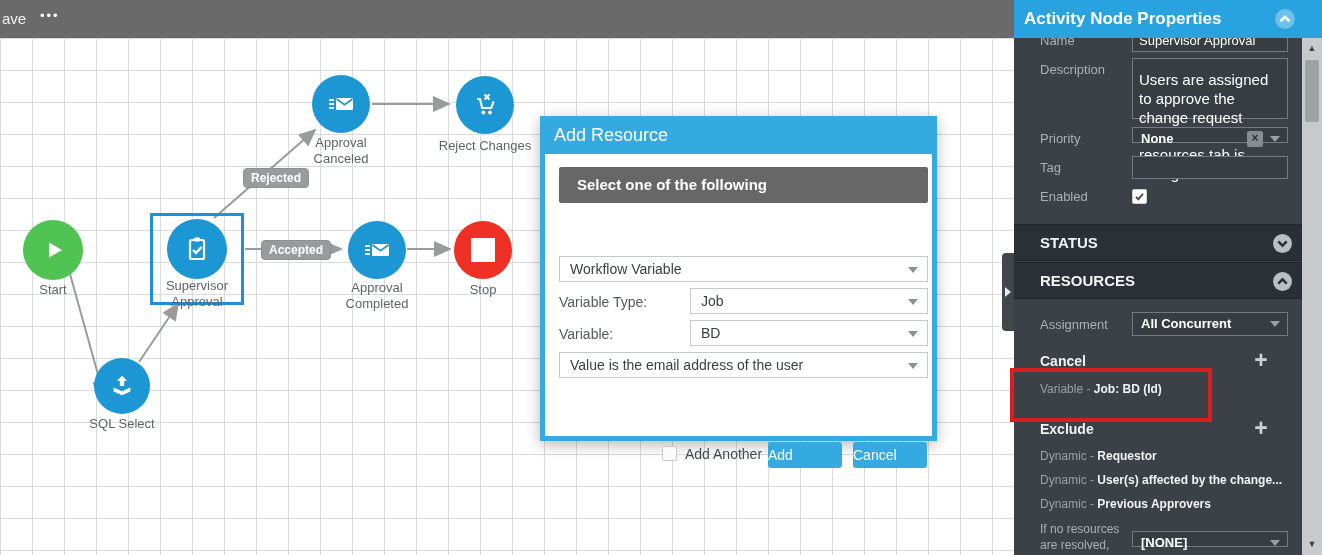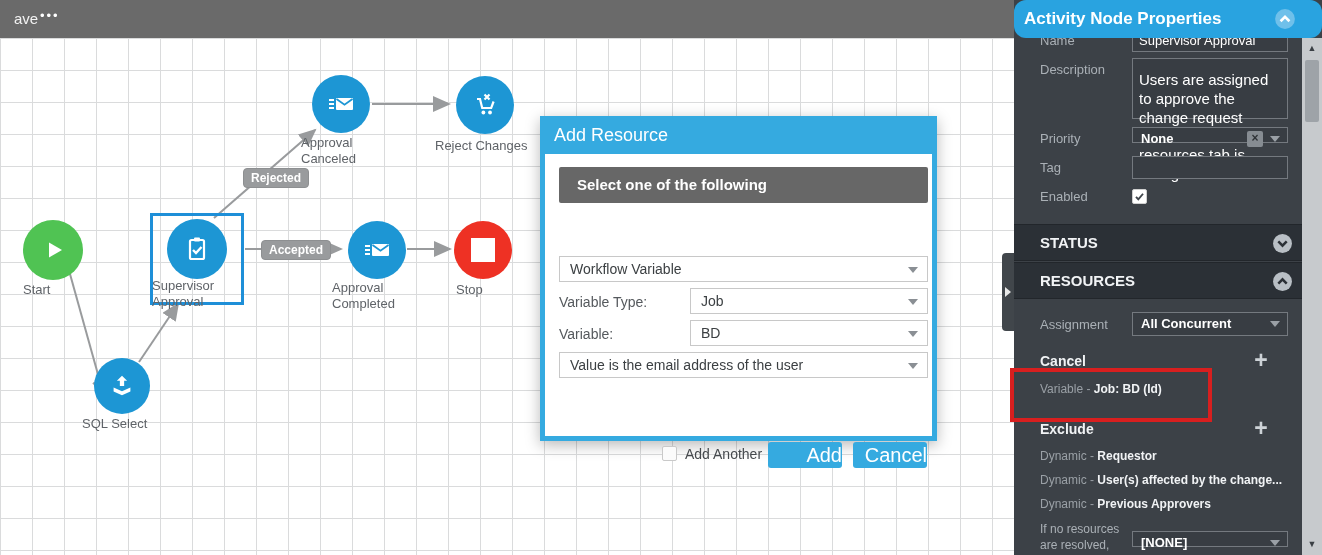--- a/index.html
+++ b/index.html
@@ -1,54 +1,54 @@
 <!DOCTYPE html>
 <html><head>
 <meta charset="utf-8">
 <style>
   * { margin:0; padding:0; box-sizing:border-box; }
   html,body { font-family:"Liberation Sans","DejaVu Sans",sans-serif; }
   #app { position:relative; width:1322px; height:555px; overflow:hidden; background:#fff; }
 
   
   #topbar { position:absolute; left:0; top:0; width:1014px; height:38px; background:#6a6a6a; z-index:5; }
-  #topbar .save { position:absolute; left:2px; top:10px; color:#f2f2f2; font-size:15px;margin-left:12px; }
+  #topbar .save { position:absolute; left:2px; top:10px; color:#f2f2f2; font-size:15px; }
   #topbar .dots { position:absolute; left:40px; top:8px; color:#fff; font-size:13px; letter-spacing:2px; }
 
   
   #canvas { position:absolute; left:0; top:38px; width:1014px; height:517px; background-color:#fff;
     background-image:linear-gradient(to right,#dadbdc 1px,transparent 1px),linear-gradient(to bottom,#dadbdc 1px,transparent 1px);
     background-size:32px 32px; }
   #edges { position:absolute; left:0; top:0; width:1014px; height:517px; z-index:1; pointer-events:none; }
   .node { position:absolute; z-index:2; display:flex; align-items:center; justify-content:center; border-radius:50%; cursor:pointer; }
   .node svg { display:block; }
-  .node-label { position:absolute; z-index:2; color:#5f6368; font-size:13px; line-height:1.25; }
+  .node-label { position:absolute; z-index:2; color:#5f6368; font-size:13px; text-align:center; line-height:1.25; }
   .sel-box { position:absolute; z-index:2; border:3px solid #1e8fd8; background:transparent; }
   .edge-label { position:absolute; z-index:3; background:#999b9d; border:1px solid #8d8f91; color:#fff; font-size:12px; font-weight:bold;
     border-radius:4px; padding:2px 7px; }
 
   
   #modal { position:absolute; left:540px; top:116px; width:397px; height:325px; background:#35aae0; z-index:10;
     box-shadow:0 4px 14px rgba(0,0,0,.28); }
   #modal .m-title { position:absolute; left:14px; top:0; height:38px; line-height:38px; color:#fff; font-size:18px; }
   #modal .m-body { position:absolute; left:5px; top:38px; right:5px; bottom:5px; background:#fff; }
   .banner { position:absolute; left:14px; top:13px; width:369px; height:36px; background:#676767; border-radius:2px;
     color:#fff; font-size:15px; font-weight:bold; line-height:36px; padding-left:18px; }
   .dsel { position:absolute; height:26px; background:#fff; border:1px solid #c8c8c8; font-size:14px; color:#3c4043;
     line-height:24px; padding-left:10px; cursor:pointer; }
   .dsel .chev { position:absolute; right:9px; top:10px; width:0; height:0; border-left:5px solid transparent;
     border-right:5px solid transparent; border-top:6px solid #8a8f94; }
   .m-lbl { position:absolute; font-size:14px; color:#55595d; }
   .m-check { position:absolute; width:15px; height:15px; background:#fbfbfb; border:1px solid #c9c9c9; border-radius:2px; cursor:pointer; }
   .m-btn { position:absolute; width:74px; height:26px; background:#35aae0; border:none; border-radius:3px;
-    color:#fff; font-size:20px; text-align:right; line-height:26px; cursor:pointer; }
+    color:#fff; font-size:14px; text-align:left; line-height:26px; cursor:pointer; }
 
   
   #panel { position:absolute; left:1014px; top:0; width:308px; height:555px; background:#3c4147; z-index:6; }
-  #panel-header { position:absolute; left:0; top:0; width:100%; height:38px; background:#29a3e0; z-index:3;border-radius:12px; }
+  #panel-header { position:absolute; left:0; top:0; width:100%; height:38px; background:#29a3e0; z-index:3; }
   #panel-header .p-title { position:absolute; left:10px; top:0; line-height:38px; color:#fff; font-size:17px; font-weight:bold; }
   .p-lbl { position:absolute; left:26px; color:#aab0b6; font-size:13px; }
   .p-inp { position:absolute; left:118px; width:156px; background:#383d43; border:1px solid #74797f; color:#fff; font-size:13px;
     padding:2px 6px; font-family:"Liberation Sans","DejaVu Sans",sans-serif; }
   .p-sel { position:absolute; left:118px; width:156px; height:16px; background:#383d43; border:1px solid #74797f; color:#fff;
     font-size:13px; font-weight:bold; line-height:21px; padding-left:8px; cursor:pointer; }
   .p-sel .chev { position:absolute; right:7px; top:8px; width:0; height:0; border-left:5px solid transparent;
     border-right:5px solid transparent; border-top:6px solid #9aa0a6; }
   .sec-hdr { position:absolute; left:0; width:291px; height:37px; background:#2b3036; border-top:1px solid #22262b;
     border-bottom:1px solid #22262b; cursor:pointer; }

